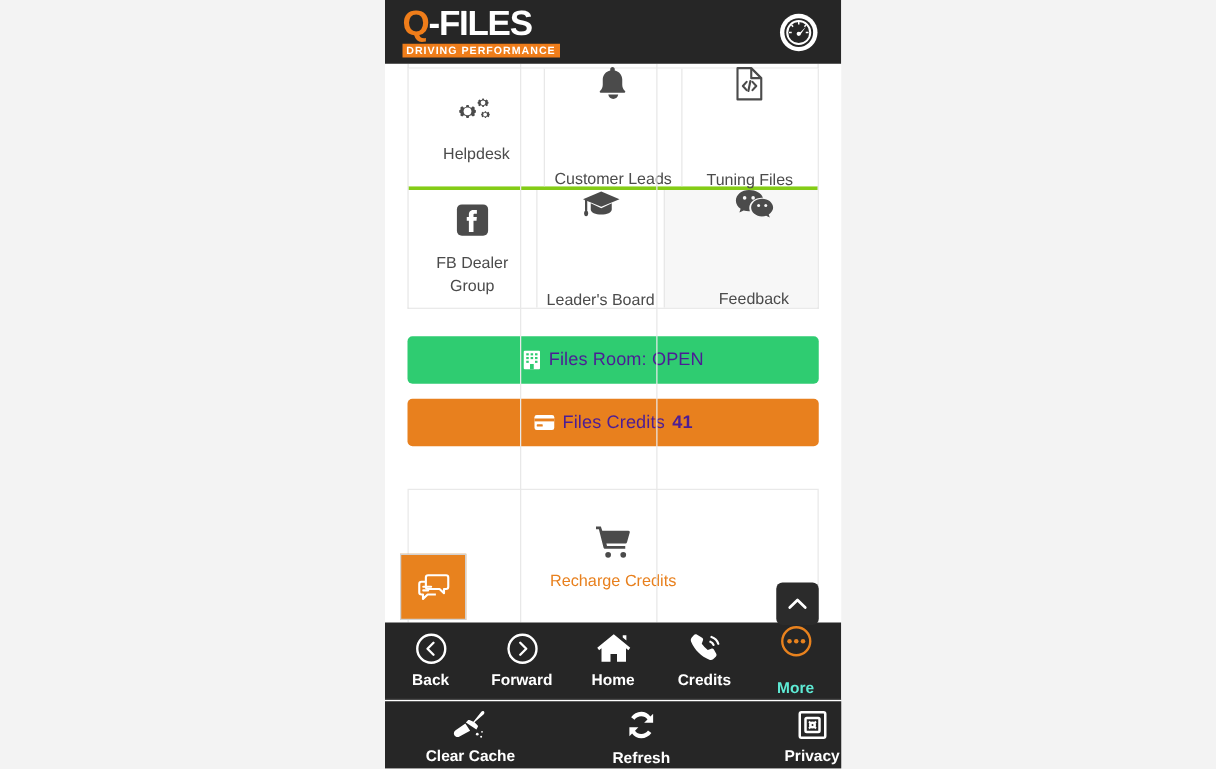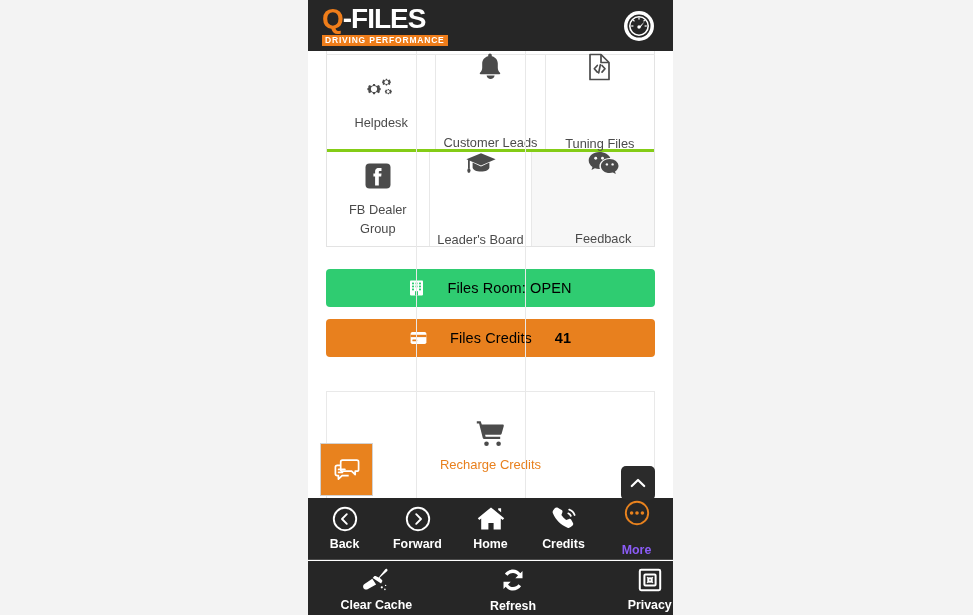--- a/index.html
+++ b/index.html
@@ -85,25 +85,25 @@
     background: #ffffff;
   }
   .cut-divider { position: absolute; top: 0; bottom: 0; width: 1px; background: #e8e8e8; }
   
   .btn-block {
     display: block;
     margin: 0 18px 12px 18px;
     height: 38px;
     border-radius: 4px;
     border: none;
-    color: #000000;
+    color: #4c1d95;
     font-size: 14.5px;
     font-family: "Liberation Sans", sans-serif;
     display: flex; align-items: center; justify-content: center;
-    gap: 23px;
+    gap: 6px;
     cursor: pointer;
   }
   .btn-green { background: #2fcc71; }
   .btn-orange { background: #e8801e; }
   .btn-block .txt { letter-spacing: 0.1px; }
   .btn-block b { font-weight: bold; }
   .spacer-22 { height: 22px; }
   
   .panel {
     margin: 0 18px;
@@ -151,21 +151,21 @@
   .nav-item {
     flex: 1 1 0;
     display: flex; flex-direction: column;
     align-items: center; justify-content: center;
     gap: 5px; cursor: pointer;
   }
   .nav-item .nlbl {
     font-size: 12.4px; font-weight: bold; color: #ffffff;
     font-family: "Liberation Sans", sans-serif;
   }
-  .nav-item.active .nlbl { color: #8b5cf6; margin-top: 12px; }
+  .nav-item.active .nlbl { color: #5eead4; margin-top: 12px; }
   .nav-sub-item {
     flex: 1 1 0;
     display: flex; flex-direction: column;
     align-items: center; justify-content: center;
     gap: 6px; cursor: pointer; padding-top: 3px;
   }
   .nav-sub-item .nlbl {
     font-size: 12.4px; font-weight: bold; color: #ffffff;
   }
   svg { display: block; }

